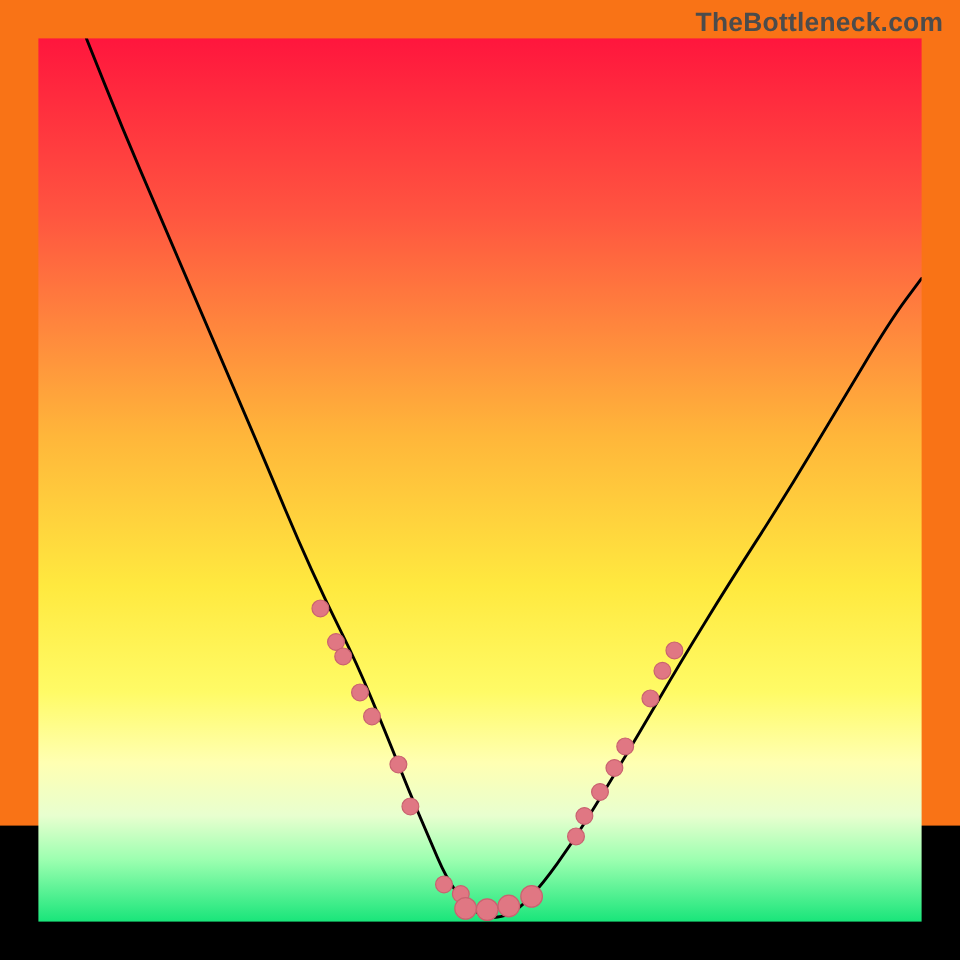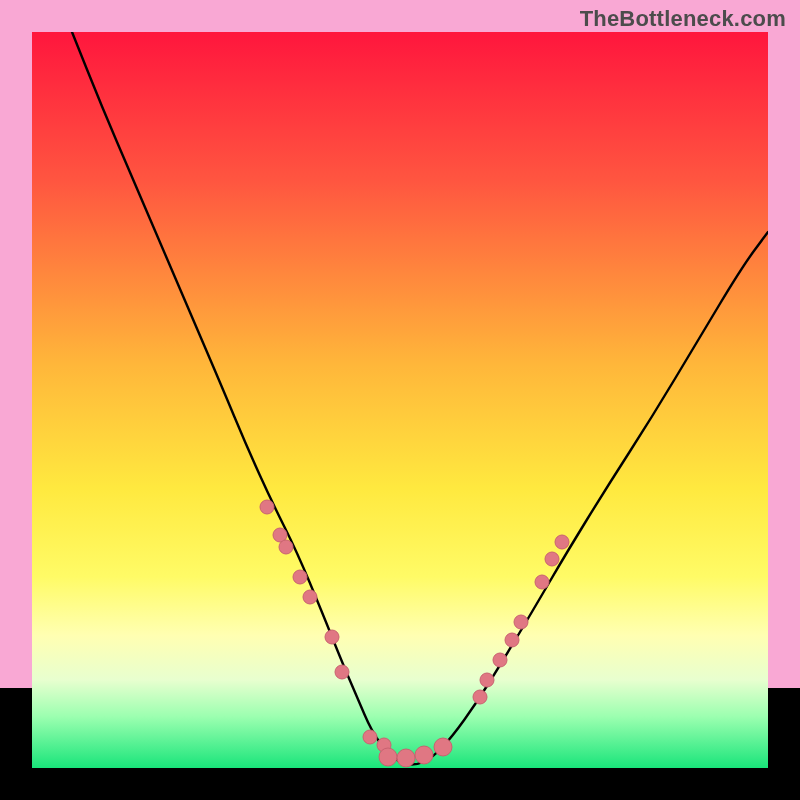--- a/index.html
+++ b/index.html
@@ -8,21 +8,21 @@
     width: 800px;
     height: 800px;
     background: #000;
     font-family: Arial, Helvetica, sans-serif;
     overflow: hidden;
   }
   .frame {
     position: relative;
     width: 800px;
     height: 688px;
-    background: #f9a8d4;
+    background: #f97316;
   }
   .watermark {
     position: absolute;
     top: 6px;
     right: 14px;
     color: #4c4c4c;
     font-size: 22px;
     font-weight: 600;
     letter-spacing: 0.2px;
     z-index: 5;

